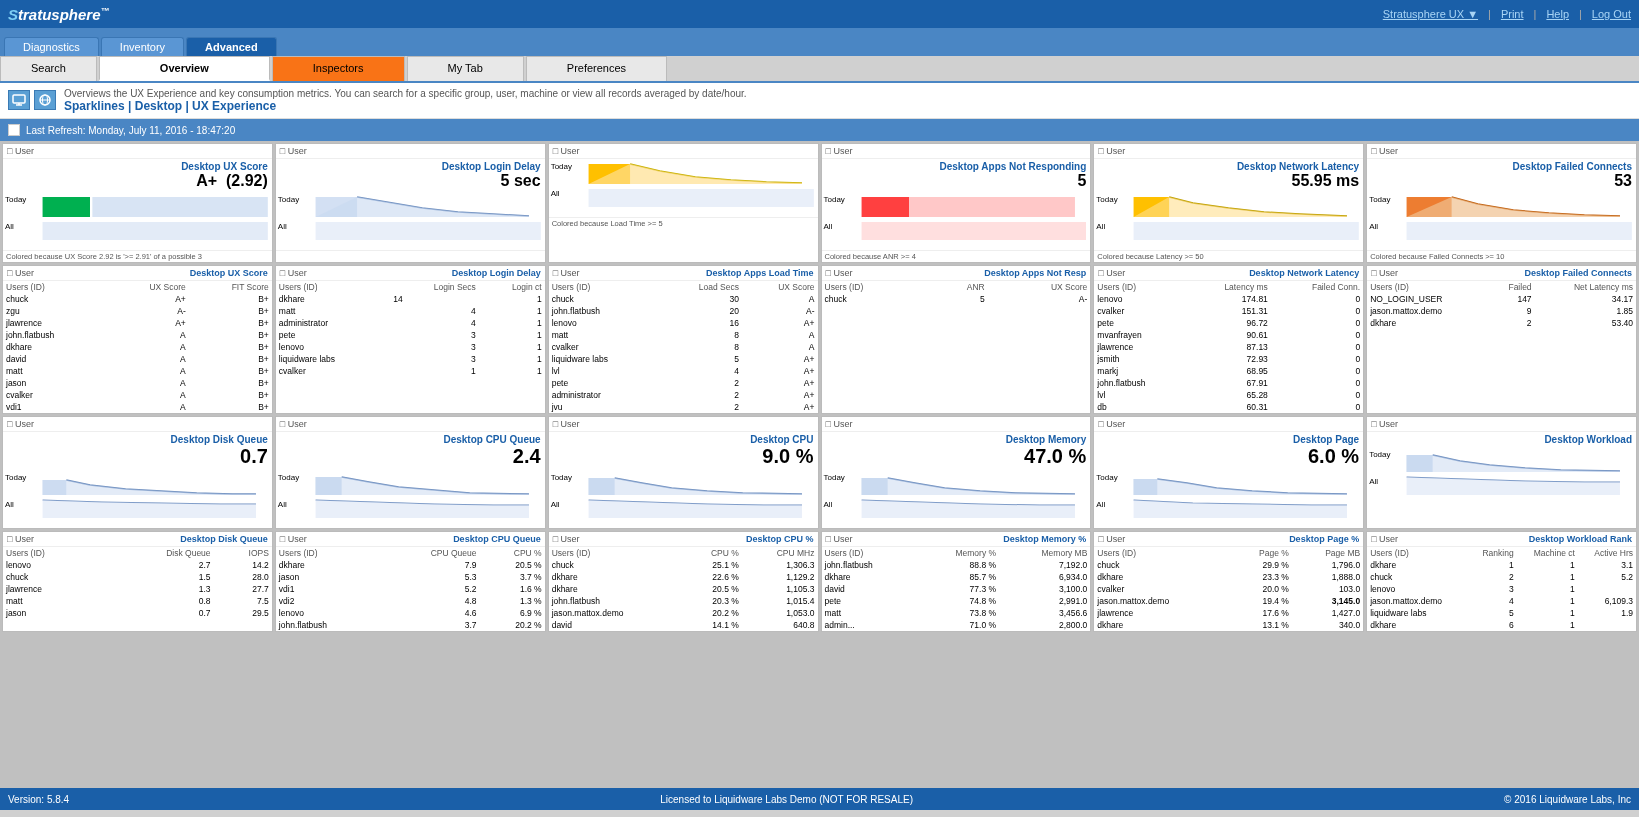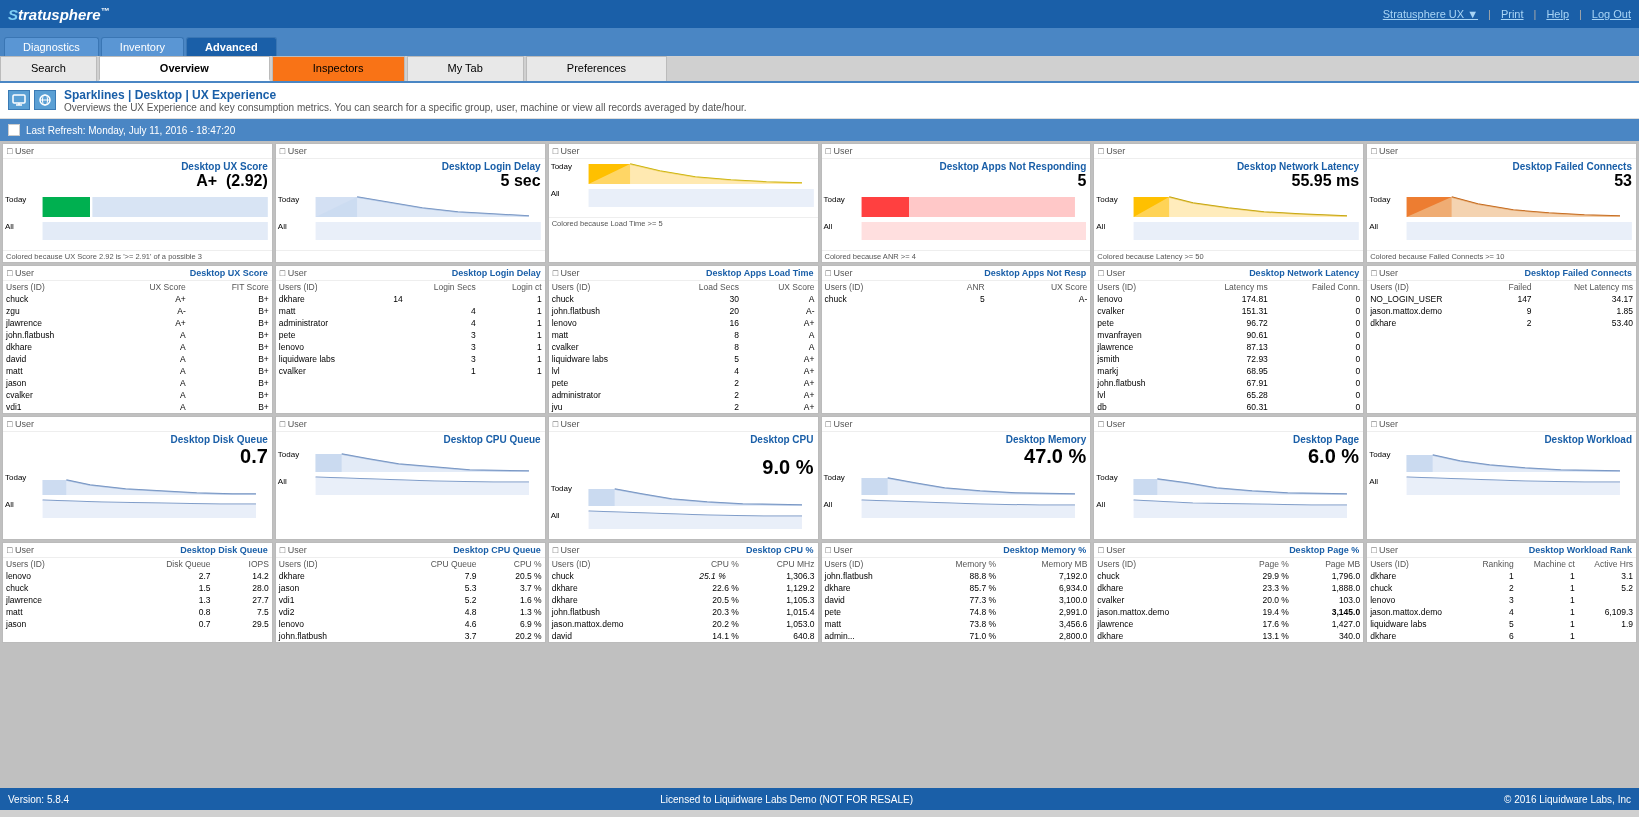--- a/index.html
+++ b/index.html
@@ -60,22 +60,22 @@
     </div>
     <div style="width:22px;height:20px;background:#5a9fd4;border:1px solid #3a7ab4;display:flex;align-items:center;justify-content:center;">
       <svg width="14" height="14" viewBox="0 0 14 14">
           <circle cx="7" cy="7" r="5" fill="none" stroke="white" stroke-width="1.5"></circle>
           <ellipse cx="7" cy="7" rx="2.5" ry="5" fill="none" stroke="white" stroke-width="1"></ellipse>
           <line x1="2" y1="7" x2="12" y2="7" stroke="white" stroke-width="1"></line>
         </svg>
     </div>
   </div>
   <div>
+    <div style="color:#555;font-size:10px;">Overviews the UX Experience and key consumption metrics. You can search for a specific group, user, machine or view all records averaged by date/hour.</div>
     <div style="color:#1a5fa8;font-size:12px;font-weight:bold;">Sparklines | Desktop | UX Experience</div>
-    <div style="color:#555;font-size:10px;">Overviews the UX Experience and key consumption metrics. You can search for a specific group, user, machine or view all records averaged by date/hour.</div>
   </div>
 </div>
 
 <div style="background:#4a86c4;color:white;padding:3px 8px;font-size:10px;display:flex;align-items:center;gap:6px;height:22px;">
   <div style="width:12px;height:12px;background:white;border:1px solid #ccc;"></div>
   <span>Last Refresh: Monday, July 11, 2016 - 18:47:20</span>
 </div>
 
 <div style="height:calc(817px - 28px - 28px - 44px - 26px - 22px - 22px);overflow-y:auto;background:#c0c0c0;padding:2px;">
 
@@ -528,41 +528,42 @@
         </svg>
       </div>
     </div>
 
     <div style="background:white;border:1px solid #bbb;">
       <div style="display:flex;justify-content:space-between;padding:2px 4px;font-size:9px;color:#555;border-bottom:1px solid #eee;">
         <span>□ User</span>
       </div>
       <div style="padding:2px 4px;">
         <div style="color:#1a5fa8;font-size:10px;font-weight:bold;text-align:right;">Desktop CPU Queue</div>
+        <div style="font-size:20px;font-weight:bold;text-align:right;">2.4</div>
       </div>
       <div style="position:relative;height:58px;padding:2px 4px;">
         <div style="position:absolute;left:2px;top:3px;font-size:8px;">Today</div>
         <div style="position:absolute;left:2px;top:30px;font-size:8px;">All</div>
         <svg width="100%" height="55" viewBox="0 0 220 55" preserveAspectRatio="none">
           <rect x="30" y="5" width="22" height="18" fill="#c8d8f0" opacity="0.9"></rect>
           <polyline points="52,5 75,10 100,15 130,18 160,21 210,22" fill="none" stroke="#7090c0" stroke-width="1.5"></polyline>
           <polygon points="30,5 52,5 75,10 100,15 130,18 160,21 210,22 210,23 30,23" fill="#c8d8f0" opacity="0.5"></polygon>
           <polyline points="30,28 80,30 130,32 180,33 210,33" fill="none" stroke="#7090c0" stroke-width="1"></polyline>
           <polygon points="30,28 80,30 130,32 180,33 210,33 210,46 30,46" fill="#c8d8f0" opacity="0.4"></polygon>
         </svg>
       </div>
     </div>
 
     <div style="background:white;border:1px solid #bbb;">
       <div style="display:flex;justify-content:space-between;padding:2px 4px;font-size:9px;color:#555;border-bottom:1px solid #eee;">
         <span>□ User</span>
       </div>
       <div style="padding:2px 4px;">
         <div style="color:#1a5fa8;font-size:10px;font-weight:bold;text-align:right;">Desktop CPU</div>
-        <div style="font-size:20px;font-weight:bold;text-align:right;margin-top:11px;">9.0 %</div>
+        <div style="font-size:20px;font-weight:bold;text-align:right;">9.0 %</div>
       </div>
       <div style="position:relative;height:58px;padding:2px 4px;">
         <div style="position:absolute;left:2px;top:3px;font-size:8px;">Today</div>
         <div style="position:absolute;left:2px;top:30px;font-size:8px;">All</div>
         <svg width="100%" height="55" viewBox="0 0 220 55" preserveAspectRatio="none">
           <rect x="30" y="6" width="22" height="17" fill="#c8d8f0" opacity="0.9"></rect>
           <polyline points="52,6 75,11 100,16 130,19 160,21 210,22" fill="none" stroke="#7090c0" stroke-width="1.5"></polyline>
           <polygon points="30,6 52,6 75,11 100,16 130,19 160,21 210,22 210,23 30,23" fill="#c8d8f0" opacity="0.5"></polygon>
           <polyline points="30,28 80,30 130,32 180,33 210,33" fill="none" stroke="#7090c0" stroke-width="1"></polyline>
           <polygon points="30,28 80,30 130,32 180,33 210,33 210,46 30,46" fill="#c8d8f0" opacity="0.4"></polygon>
@@ -729,21 +730,21 @@
       </div>
       <table style="width:100%;border-collapse:collapse;font-size:8.5px;">
         <tbody>
             <tr>
               <th style="text-align:left;padding:1px 3px;color:#555;font-weight:normal;">Users (ID)</th>
               <th style="text-align:right;padding:1px 3px;color:#555;font-weight:normal;">CPU %</th>
               <th style="text-align:right;padding:1px 3px;color:#555;font-weight:normal;">CPU MHz</th>
             </tr>
         <tr>
               <td style="padding:1px 3px;">chuck</td>
-              <td style="text-align:center;padding:1px 3px;font-style:italic;">25.1 %</td>
+              <td style="text-align:right;padding:1px 3px;">25.1 %</td>
               <td style="text-align:right;padding:1px 3px;">1,306.3</td>
             </tr>
         <tr>
               <td style="padding:1px 3px;">dkhare</td>
               <td style="text-align:right;padding:1px 3px;">22.6 %</td>
               <td style="text-align:right;padding:1px 3px;">1,129.2</td>
             </tr>
         <tr>
               <td style="padding:1px 3px;">dkhare</td>
               <td style="text-align:right;padding:1px 3px;">20.5 %</td>

